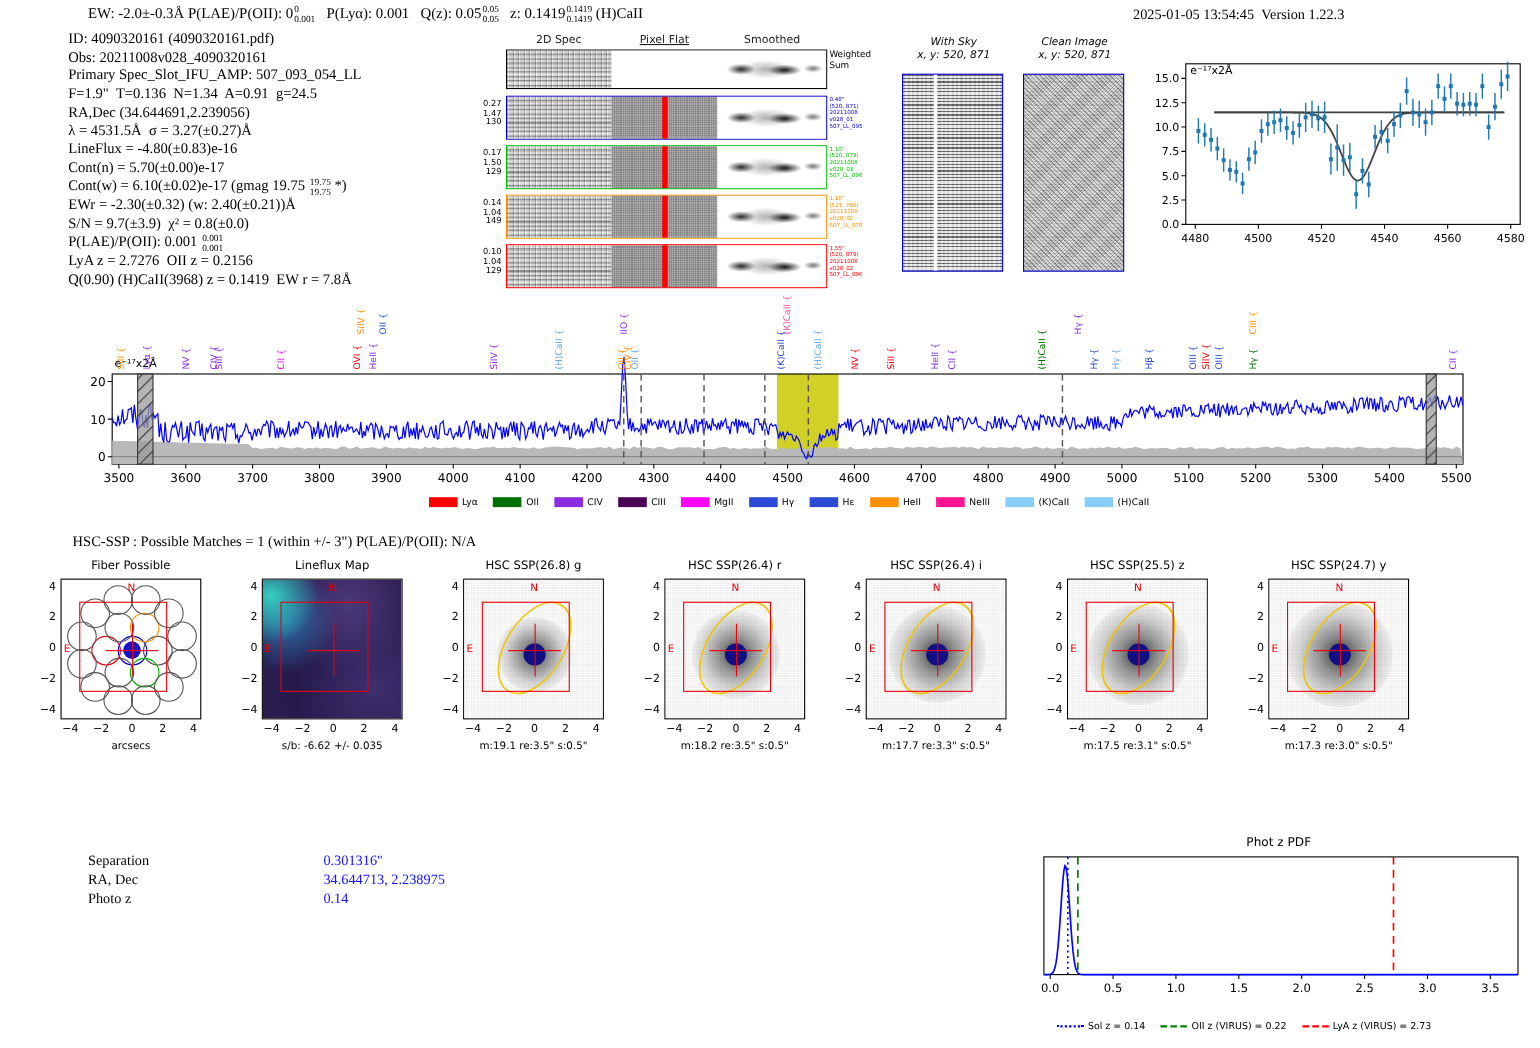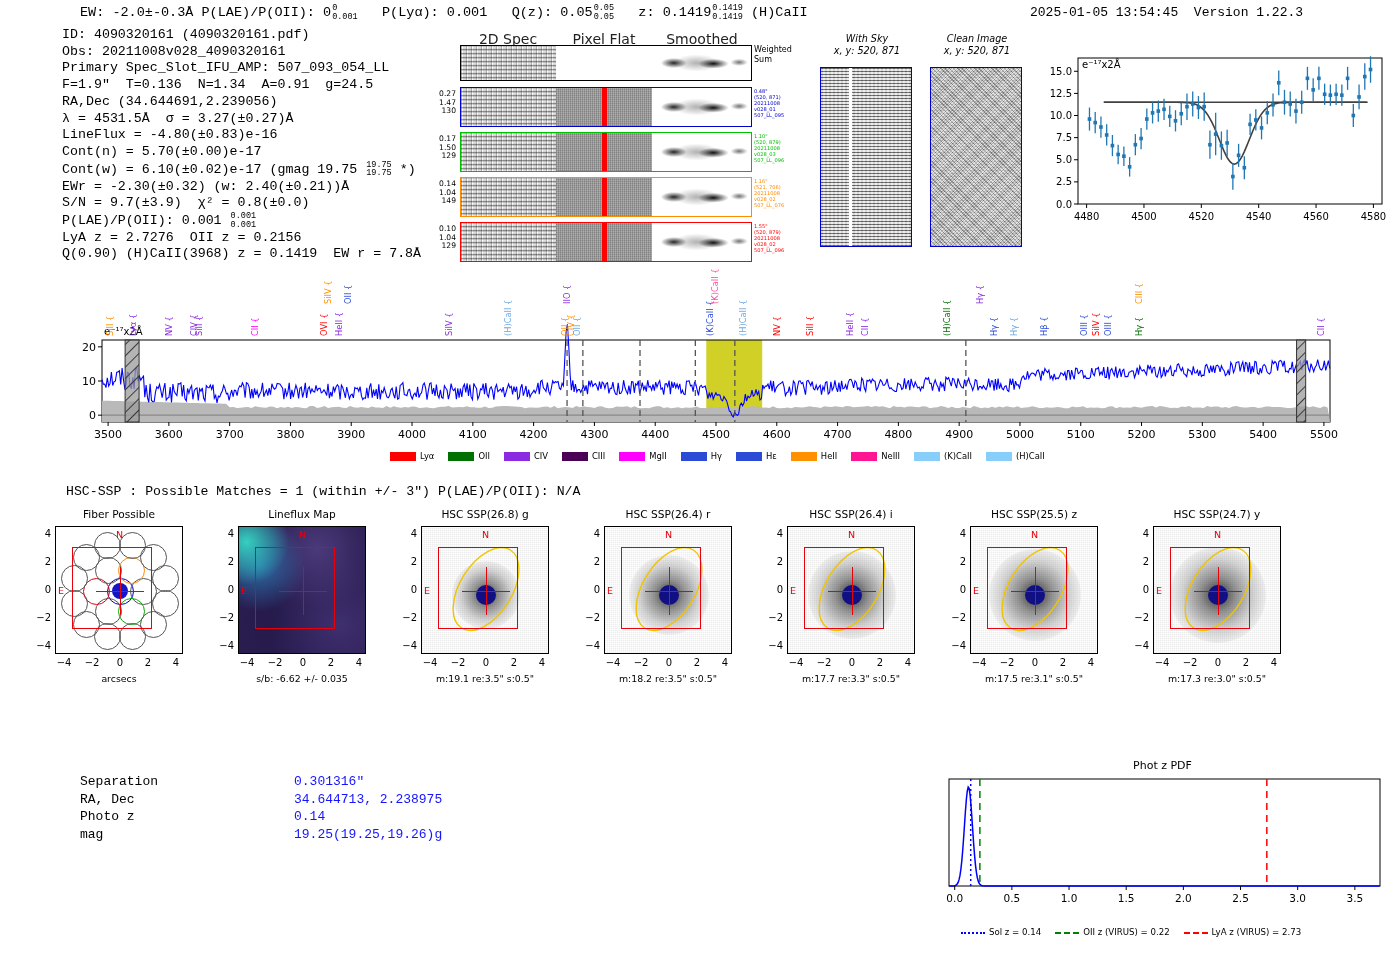--- a/index.html
+++ b/index.html
@@ -1,26 +1,26 @@
 <!DOCTYPE html>
 <html><head>
 <meta charset="utf-8">
 <style>
   html,body{margin:0;padding:0;background:#fff;}
   body{width:1400px;height:953px;position:relative;font-family:"DejaVu Sans",sans-serif;color:#000;overflow:hidden;}
-  .mono{font-family:Liberation Mono, monospace;}
+  .mono{font-family:Liberation Serif, serif;}
   .abs{position:absolute;}
   
   #hdr-line{left:80px;top:4px;font-size:13.5px;white-space:nowrap;}
   #hdr-stamp{left:1030px;top:5px;font-size:13px;white-space:nowrap;}
   .frac{display:inline-block;vertical-align:middle;font-size:8.5px;line-height:1.02;text-align:left;margin-left:1px;}
   #info-block{left:62px;top:27px;font-size:13.3px;line-height:16.7px;white-space:pre;}
   
   #twod{left:432px;top:33px;width:340px;height:215px;}
-  .col-title{position:absolute;font-size:14px;color:#222;text-align:center;}
+  .col-title{position:absolute;font-size:10px;color:#222;text-align:center;}
   .specrow{position:absolute;left:28px;width:292px;box-sizing:border-box;display:flex;}
   .cellA{width:96px;height:100%;}
   .cellB{width:96px;height:100%;}
   .cellC{width:100px;height:100%;}
   .noise{background-image:repeating-linear-gradient(0deg,#fff 0 1px,#d8d8d8 1px 2px,#9a9a9a 2px 3px,#efefef 3px 4px),repeating-linear-gradient(90deg,rgba(0,0,0,.30) 0 1px,rgba(255,255,255,.30) 1px 2px,rgba(0,0,0,.12) 2px 4px,rgba(120,120,120,.25) 4px 5px);background-blend-mode:multiply;}
   .flat{background:#9d9d9d;background-image:repeating-linear-gradient(90deg,rgba(0,0,0,.10) 0 1px,rgba(255,255,255,.10) 1px 2px),repeating-linear-gradient(0deg,rgba(0,0,0,.08) 0 1px,rgba(255,255,255,.08) 1px 2px);}
   .smooth{background:#fff;background-image:
      radial-gradient(ellipse 18px 7px at 22% 50%,rgba(0,0,0,.85) 0%,rgba(0,0,0,0) 72%),
      radial-gradient(ellipse 22px 7px at 62% 52%,rgba(0,0,0,.92) 0%,rgba(0,0,0,0) 70%),
      radial-gradient(ellipse 12px 5px at 88% 48%,rgba(0,0,0,.55) 0%,rgba(0,0,0,0) 72%),
@@ -585,24 +585,20 @@
         <td class="tval">0.301316"</td>
       </tr>
       <tr>
         <td class="tkey">RA, Dec</td>
         <td class="tval">34.644713, 2.238975</td>
       </tr>
       <tr>
         <td class="tkey">Photo z</td>
         <td class="tval">0.14</td>
       </tr>
-      <tr>
-        <td class="tkey">mag</td>
-        <td class="tval">19.25(19.25,19.26)g</td>
-      </tr>
     </tbody>
   </table>
 
 <div class="abs" id="photz"><svg width="455" height="155" viewBox="0 0 455 155">
       <rect x="14" y="22" width="431" height="107" fill="#fff" stroke="#000" stroke-width="1"></rect>
       <path d="M14.00 129.00L14.91 129.00L15.83 128.99L16.74 128.98L17.66 128.96L18.57 128.90L19.49 128.77L20.40 128.51L21.32 127.99L22.23 127.03L23.15 125.37L24.06 122.63L24.98 118.40L25.89 112.26L26.80 103.90L27.72 93.29L28.63 80.78L29.55 67.19L30.46 53.82L31.38 42.20L32.29 33.89L33.21 30.09L34.12 31.37L35.04 37.54L35.95 47.69L36.86 60.38L37.78 74.05L38.69 87.23L39.61 98.87L40.52 108.37L41.44 115.59L42.35 120.73L43.27 124.16L44.18 126.31L45.10 127.58L46.01 128.29L46.93 128.66L47.84 128.85L48.75 128.93L49.67 128.97L50.58 128.99L51.50 129.00L52.41 129.00L53.33 129.00L54.24 129.00L55.16 129.00L56.07 129.00L56.99 129.00L57.90 129.00L58.81 129.00L59.73 129.00L60.64 129.00L61.56 129.00L62.47 129.00L63.39 129.00L64.30 129.00L65.22 129.00L66.13 129.00L67.05 129.00L67.96 129.00L68.88 129.00L69.79 129.00L70.70 129.00L71.62 129.00L72.53 129.00L73.45 129.00L74.36 129.00L75.28 129.00L76.19 129.00L77.11 129.00L78.02 129.00L78.94 129.00L79.85 129.00L80.76 129.00L81.68 129.00L82.59 129.00L83.51 129.00L84.42 129.00L85.34 129.00L86.25 129.00L87.17 129.00L88.08 129.00L89.00 129.00L89.91 129.00L90.83 129.00L91.74 129.00L92.65 129.00L93.57 129.00L94.48 129.00L95.40 129.00L96.31 129.00L97.23 129.00L98.14 129.00L99.06 129.00L99.97 129.00L100.89 129.00L101.80 129.00L102.72 129.00L103.63 129.00L104.54 129.00L105.46 129.00L106.37 129.00L107.29 129.00L108.20 129.00L109.12 129.00L110.03 129.00L110.95 129.00L111.86 129.00L112.78 129.00L113.69 129.00L114.60 129.00L115.52 129.00L116.43 129.00L117.35 129.00L118.26 129.00L119.18 129.00L120.09 129.00L121.01 129.00L121.92 129.00L122.84 129.00L123.75 129.00L124.67 129.00L125.58 129.00L126.49 129.00L127.41 129.00L128.32 129.00L129.24 129.00L130.15 129.00L131.07 129.00L131.98 129.00L132.90 129.00L133.81 129.00L134.73 129.00L135.64 129.00L136.55 129.00L137.47 129.00L138.38 129.00L139.30 129.00L140.21 129.00L141.13 129.00L142.04 129.00L142.96 129.00L143.87 129.00L144.79 129.00L145.70 129.00L146.62 129.00L147.53 129.00L148.44 129.00L149.36 129.00L150.27 129.00L151.19 129.00L152.10 129.00L153.02 129.00L153.93 129.00L154.85 129.00L155.76 129.00L156.68 129.00L157.59 129.00L158.51 129.00L159.42 129.00L160.33 129.00L161.25 129.00L162.16 129.00L163.08 129.00L163.99 129.00L164.91 129.00L165.82 129.00L166.74 129.00L167.65 129.00L168.57 129.00L169.48 129.00L170.39 129.00L171.31 129.00L172.22 129.00L173.14 129.00L174.05 129.00L174.97 129.00L175.88 129.00L176.80 129.00L177.71 129.00L178.63 129.00L179.54 129.00L180.46 129.00L181.37 129.00L182.28 129.00L183.20 129.00L184.11 129.00L185.03 129.00L185.94 129.00L186.86 129.00L187.77 129.00L188.69 129.00L189.60 129.00L190.52 129.00L191.43 129.00L192.34 129.00L193.26 129.00L194.17 129.00L195.09 129.00L196.00 129.00L196.92 129.00L197.83 129.00L198.75 129.00L199.66 129.00L200.58 129.00L201.49 129.00L202.41 129.00L203.32 129.00L204.23 129.00L205.15 129.00L206.06 129.00L206.98 129.00L207.89 129.00L208.81 129.00L209.72 129.00L210.64 129.00L211.55 129.00L212.47 129.00L213.38 129.00L214.29 129.00L215.21 129.00L216.12 129.00L217.04 129.00L217.95 129.00L218.87 129.00L219.78 129.00L220.70 129.00L221.61 129.00L222.53 129.00L223.44 129.00L224.36 129.00L225.27 129.00L226.18 129.00L227.10 129.00L228.01 129.00L228.93 129.00L229.84 129.00L230.76 129.00L231.67 129.00L232.59 129.00L233.50 129.00L234.42 129.00L235.33 129.00L236.25 129.00L237.16 129.00L238.07 129.00L238.99 129.00L239.90 129.00L240.82 129.00L241.73 129.00L242.65 129.00L243.56 129.00L244.48 129.00L245.39 129.00L246.31 129.00L247.22 129.00L248.13 129.00L249.05 129.00L249.96 129.00L250.88 129.00L251.79 129.00L252.71 129.00L253.62 129.00L254.54 129.00L255.45 129.00L256.37 129.00L257.28 129.00L258.20 129.00L259.11 129.00L260.02 129.00L260.94 129.00L261.85 129.00L262.77 129.00L263.68 129.00L264.60 129.00L265.51 129.00L266.43 129.00L267.34 129.00L268.26 129.00L269.17 129.00L270.08 129.00L271.00 129.00L271.91 129.00L272.83 129.00L273.74 129.00L274.66 129.00L275.57 129.00L276.49 129.00L277.40 129.00L278.32 129.00L279.23 129.00L280.15 129.00L281.06 129.00L281.97 129.00L282.89 129.00L283.80 129.00L284.72 129.00L285.63 129.00L286.55 129.00L287.46 129.00L288.38 129.00L289.29 129.00L290.21 129.00L291.12 129.00L292.04 129.00L292.95 129.00L293.86 129.00L294.78 129.00L295.69 129.00L296.61 129.00L297.52 129.00L298.44 129.00L299.35 129.00L300.27 129.00L301.18 129.00L302.10 129.00L303.01 129.00L303.92 129.00L304.84 129.00L305.75 129.00L306.67 129.00L307.58 129.00L308.50 129.00L309.41 129.00L310.33 129.00L311.24 129.00L312.16 129.00L313.07 129.00L313.99 129.00L314.90 129.00L315.81 129.00L316.73 129.00L317.64 129.00L318.56 129.00L319.47 129.00L320.39 129.00L321.30 129.00L322.22 129.00L323.13 129.00L324.05 129.00L324.96 129.00L325.87 129.00L326.79 129.00L327.70 129.00L328.62 129.00L329.53 129.00L330.45 129.00L331.36 129.00L332.28 129.00L333.19 129.00L334.11 129.00L335.02 129.00L335.94 129.00L336.85 129.00L337.76 129.00L338.68 129.00L339.59 129.00L340.51 129.00L341.42 129.00L342.34 129.00L343.25 129.00L344.17 129.00L345.08 129.00L346.00 129.00L346.91 129.00L347.82 129.00L348.74 129.00L349.65 129.00L350.57 129.00L351.48 129.00L352.40 129.00L353.31 129.00L354.23 129.00L355.14 129.00L356.06 129.00L356.97 129.00L357.89 129.00L358.80 129.00L359.71 129.00L360.63 129.00L361.54 129.00L362.46 129.00L363.37 129.00L364.29 129.00L365.20 129.00L366.12 129.00L367.03 129.00L367.95 129.00L368.86 129.00L369.78 129.00L370.69 129.00L371.60 129.00L372.52 129.00L373.43 129.00L374.35 129.00L375.26 129.00L376.18 129.00L377.09 129.00L378.01 129.00L378.92 129.00L379.84 129.00L380.75 129.00L381.66 129.00L382.58 129.00L383.49 129.00L384.41 129.00L385.32 129.00L386.24 129.00L387.15 129.00L388.07 129.00L388.98 129.00L389.90 129.00L390.81 129.00L391.73 129.00L392.64 129.00L393.55 129.00L394.47 129.00L395.38 129.00L396.30 129.00L397.21 129.00L398.13 129.00L399.04 129.00L399.96 129.00L400.87 129.00L401.79 129.00L402.70 129.00L403.61 129.00L404.53 129.00L405.44 129.00L406.36 129.00L407.27 129.00L408.19 129.00L409.10 129.00L410.02 129.00L410.93 129.00L411.85 129.00L412.76 129.00L413.68 129.00L414.59 129.00L415.50 129.00L416.42 129.00L417.33 129.00L418.25 129.00L419.16 129.00L420.08 129.00L420.99 129.00L421.91 129.00L422.82 129.00L423.74 129.00L424.65 129.00L425.56 129.00L426.48 129.00L427.39 129.00L428.31 129.00L429.22 129.00L430.14 129.00L431.05 129.00L431.97 129.00L432.88 129.00L433.80 129.00L434.71 129.00L435.63 129.00L436.54 129.00L437.45 129.00L438.37 129.00L439.28 129.00L440.20 129.00L441.11 129.00L442.03 129.00L442.94 129.00L443.86 129.00L444.77 129.00" fill="none" stroke="#0000ff" stroke-width="1.5"></path>
       <line x1="35.721485411140584" y1="22" x2="35.721485411140584" y2="129" stroke="#0000ff" stroke-width="1.5" stroke-dasharray="2,3"></line>
       <line x1="44.86737400530504" y1="22" x2="44.86737400530504" y2="129" stroke="#008000" stroke-width="1.5" stroke-dasharray="7,5"></line>
       <line x1="331.8196286472148" y1="22" x2="331.8196286472148" y2="129" stroke="#ff0000" stroke-width="1.5" stroke-dasharray="7,5"></line>
       <line x1="19.716180371352785" y1="129" x2="19.716180371352785" y2="133" stroke="#000" stroke-width="1"></line>

